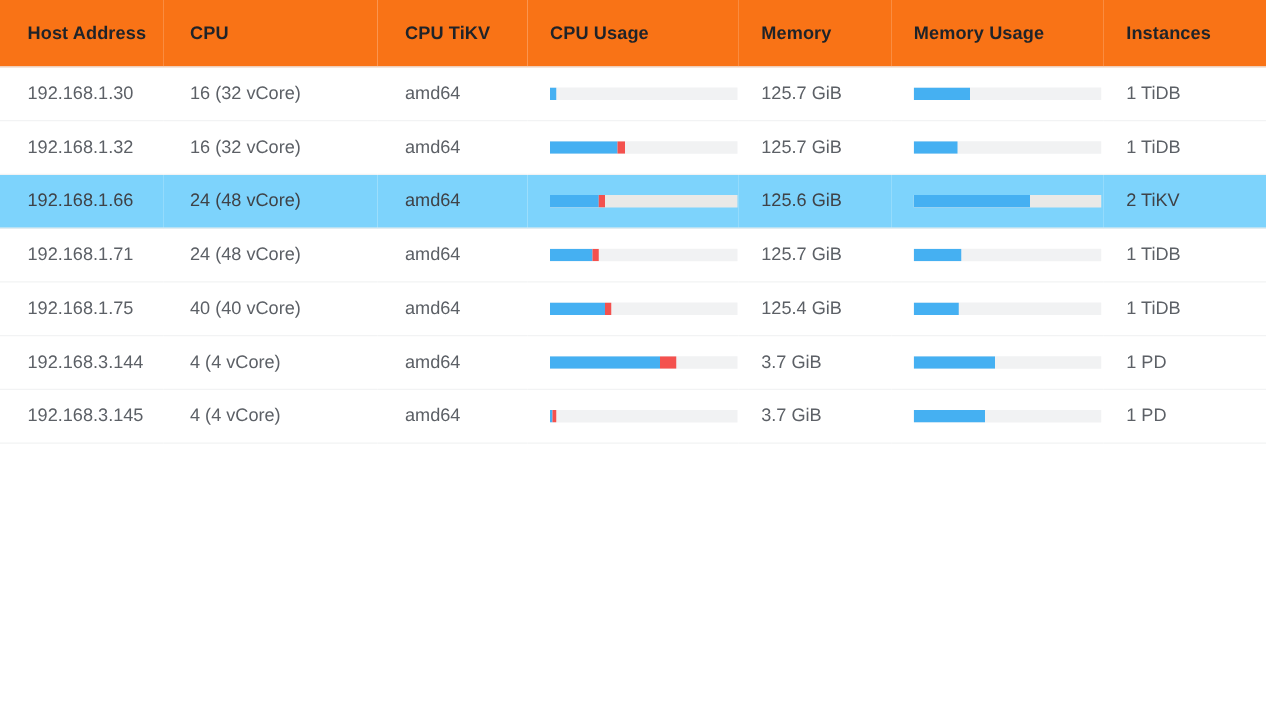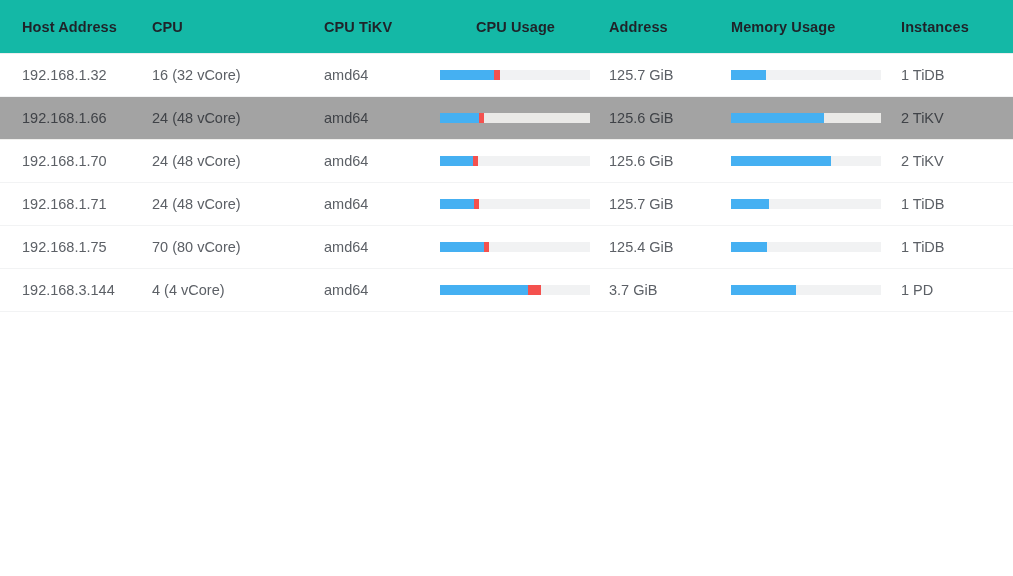--- a/index.html
+++ b/index.html
@@ -33,37 +33,37 @@
   thead th {
     height: 53px;
     padding: 0;
     text-align: left;
     vertical-align: middle;
     font-size: 14.5px;
     font-weight: 700;
     color: #1f2329;
     letter-spacing: 0.1px;
     border-bottom: 1px solid #eceeef;
-    background: #14b8a6;
+    background: #f97316;
     white-space: nowrap;
   }
   thead th .th-inner { padding-left: 22px; }
   thead th.col-cpu      .th-inner { padding-left: 21px; }
   thead th.col-arch     .th-inner { padding-left: 22px; }
-  thead th.col-cpuusage .th-inner { padding-left: 18px; text-align: center; }
+  thead th.col-cpuusage .th-inner { padding-left: 18px; }
   thead th.col-memory   .th-inner { padding-left: 18px; }
   thead th.col-memusage .th-inner { padding-left: 18px; }
   thead th.col-inst     .th-inner { padding-left: 18px; }
 
   tbody tr {
     height: 43px;
     background: #ffffff;
   }
   tbody tr.is-highlighted {
-    background: #a3a3a3;
+    background: #7dd3fc;
   }
   tbody td {
     padding: 0;
     vertical-align: middle;
     font-size: 14.5px;
     color: #5c6066;
     border-bottom: 1px solid #f2f3f4;
     white-space: nowrap;
   }
   tbody tr.is-highlighted td {
@@ -122,33 +122,60 @@
         <th class="col-cpu">
             <div class="th-inner">CPU</div>
           </th>
         <th class="col-arch">
             <div class="th-inner">CPU TiKV</div>
           </th>
         <th class="col-cpuusage">
             <div class="th-inner">CPU Usage</div>
           </th>
         <th class="col-memory">
-            <div class="th-inner">Address</div>
+            <div class="th-inner">Memory</div>
           </th>
         <th class="col-memusage">
             <div class="th-inner">Memory Usage</div>
           </th>
         <th class="col-inst">
             <div class="th-inner">Instances</div>
           </th>
       </tr>
     </thead>
     <tbody id="table-body">
         <tr>
           <td class="col-host">
+            <div class="td-inner">192.168.1.30</div>
+          </td>
+          <td class="col-cpu">
+            <div class="td-inner">16 (32 vCore)</div>
+          </td>
+          <td class="col-arch">
+            <div class="td-inner">amd64</div>
+          </td>
+          <td class="bar-cell">
+            <div class="bar-track">
+              <div class="bar-seg primary" style="width: 3%;"></div>
+            </div>
+          </td>
+          <td class="col-memory">
+            <div class="td-inner">125.7 GiB</div>
+          </td>
+          <td class="bar-cell">
+            <div class="bar-track">
+              <div class="bar-seg primary" style="width: 30%;"></div>
+            </div>
+          </td>
+          <td class="col-inst">
+            <div class="td-inner">1 TiDB</div>
+          </td>
+        </tr>
+        <tr>
+          <td class="col-host">
             <div class="td-inner">192.168.1.32</div>
           </td>
           <td class="col-cpu">
             <div class="td-inner">16 (32 vCore)</div>
           </td>
           <td class="col-arch">
             <div class="td-inner">amd64</div>
           </td>
           <td class="bar-cell">
             <div class="bar-track">
@@ -191,48 +218,20 @@
             <div class="bar-track">
               <div class="bar-seg primary" style="width: 62%;"></div>
             </div>
           </td>
           <td class="col-inst">
             <div class="td-inner">2 TiKV</div>
           </td>
         </tr>
         <tr>
           <td class="col-host">
-            <div class="td-inner">192.168.1.70</div>
-          </td>
-          <td class="col-cpu">
-            <div class="td-inner">24 (48 vCore)</div>
-          </td>
-          <td class="col-arch">
-            <div class="td-inner">amd64</div>
-          </td>
-          <td class="bar-cell">
-            <div class="bar-track">
-              <div class="bar-seg primary" style="width: 22%;"></div>
-              <div class="bar-seg danger" style="left: 22%; width: 3%;"></div>
-            </div>
-          </td>
-          <td class="col-memory">
-            <div class="td-inner">125.6 GiB</div>
-          </td>
-          <td class="bar-cell">
-            <div class="bar-track">
-              <div class="bar-seg primary" style="width: 66.5%;"></div>
-            </div>
-          </td>
-          <td class="col-inst">
-            <div class="td-inner">2 TiKV</div>
-          </td>
-        </tr>
-        <tr>
-          <td class="col-host">
             <div class="td-inner">192.168.1.71</div>
           </td>
           <td class="col-cpu">
             <div class="td-inner">24 (48 vCore)</div>
           </td>
           <td class="col-arch">
             <div class="td-inner">amd64</div>
           </td>
           <td class="bar-cell">
             <div class="bar-track">
@@ -250,21 +249,21 @@
           </td>
           <td class="col-inst">
             <div class="td-inner">1 TiDB</div>
           </td>
         </tr>
         <tr>
           <td class="col-host">
             <div class="td-inner">192.168.1.75</div>
           </td>
           <td class="col-cpu">
-            <div class="td-inner">70 (80 vCore)</div>
+            <div class="td-inner">40 (40 vCore)</div>
           </td>
           <td class="col-arch">
             <div class="td-inner">amd64</div>
           </td>
           <td class="bar-cell">
             <div class="bar-track">
               <div class="bar-seg primary" style="width: 29%;"></div>
               <div class="bar-seg danger" style="left: 29%; width: 3.5%;"></div>
             </div>
           </td>
@@ -295,20 +294,48 @@
               <div class="bar-seg primary" style="width: 58.5%;"></div>
               <div class="bar-seg danger" style="left: 58.5%; width: 8.5%;"></div>
             </div>
           </td>
           <td class="col-memory">
             <div class="td-inner">3.7 GiB</div>
           </td>
           <td class="bar-cell">
             <div class="bar-track">
               <div class="bar-seg primary" style="width: 43.5%;"></div>
+            </div>
+          </td>
+          <td class="col-inst">
+            <div class="td-inner">1 PD</div>
+          </td>
+        </tr>
+        <tr>
+          <td class="col-host">
+            <div class="td-inner">192.168.3.145</div>
+          </td>
+          <td class="col-cpu">
+            <div class="td-inner">4 (4 vCore)</div>
+          </td>
+          <td class="col-arch">
+            <div class="td-inner">amd64</div>
+          </td>
+          <td class="bar-cell">
+            <div class="bar-track">
+              <div class="bar-seg primary" style="width: 1.5%;"></div>
+              <div class="bar-seg danger" style="left: 1.5%; width: 1.5%;"></div>
+            </div>
+          </td>
+          <td class="col-memory">
+            <div class="td-inner">3.7 GiB</div>
+          </td>
+          <td class="bar-cell">
+            <div class="bar-track">
+              <div class="bar-seg primary" style="width: 38%;"></div>
             </div>
           </td>
           <td class="col-inst">
             <div class="td-inner">1 PD</div>
           </td>
         </tr>
       </tbody>
   </table>
 </div>
 

